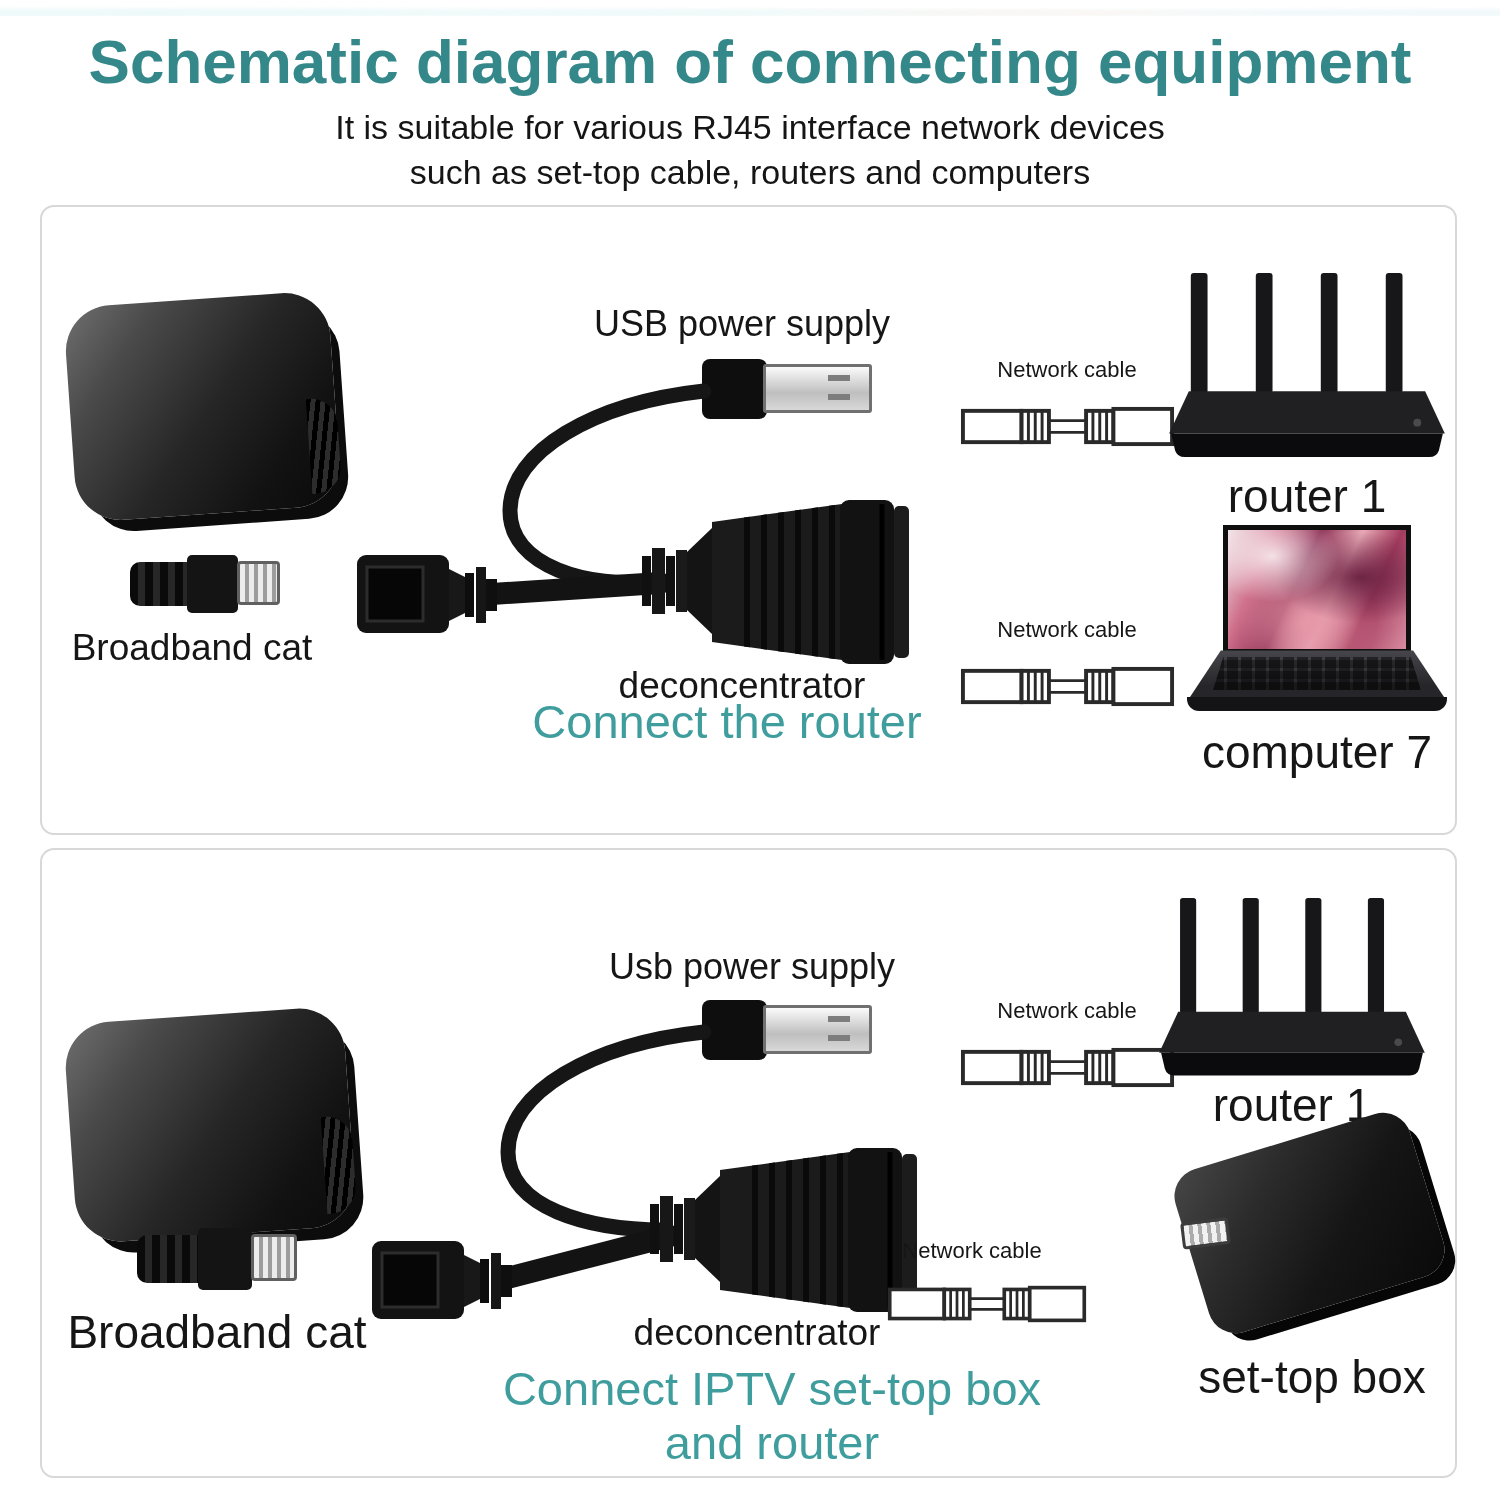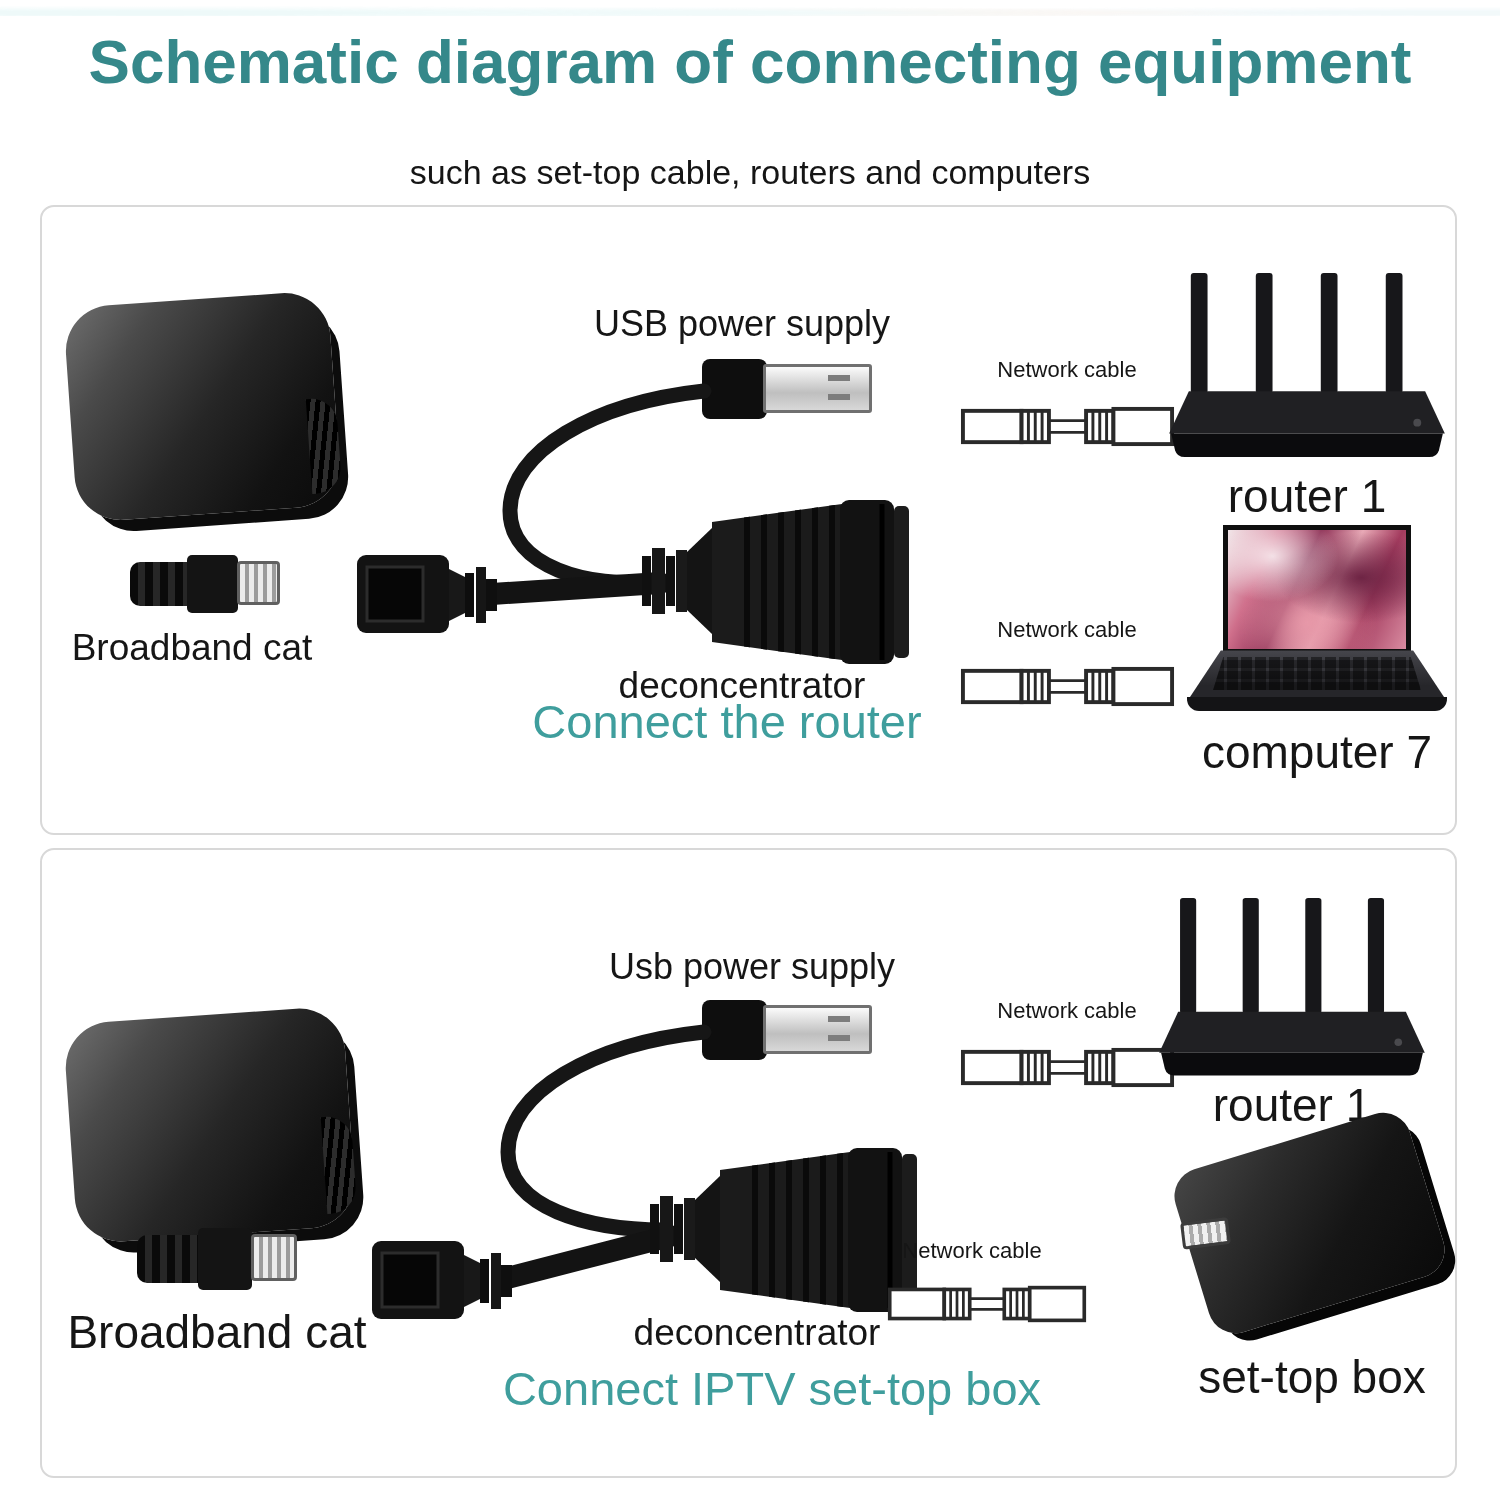--- a/index.html
+++ b/index.html
@@ -90,20 +90,21 @@
     box-sizing:border-box; border:3px solid #3c3c3c; border-radius:4px;
     background:repeating-linear-gradient(90deg,#f1f1f1 0 5px,#ababab 5px 9px); }
 </style>
 </head>
 <body>
 
 <div class="page">
   <div class="top-smudge"></div>
 
   <div class="title">Schematic diagram of connecting equipment</div>
+  <div class="subtitle" style="top:108px;">It is suitable for various RJ45 interface network devices</div>
   <div class="subtitle" style="top:153px;">such as set-top cable, routers and computers</div>
 
   <div class="panel panel1">
 
     <div class="modem" style="left:28px; top:92px; width:265px; height:215px;">
       <div class="shell"></div>
       <div class="vents"></div>
     </div>
 
     <div class="rj45plug" style="left:88px; top:348px; width:150px; height:58px;">
@@ -346,15 +347,16 @@
     </svg>
 
     <div class="stb" style="left:1145px; top:288px; width:245px; height:170px;">
       <div class="slab"></div>
       <div class="port"></div>
     </div>
     <div class="lbl lbl-md" style="left:1120px; top:500px; width:300px;">set-top box</div>
 
     <div class="caption" style="left:400px; top:512px; width:660px;">
       <div>Connect IPTV set-top box</div>
+      <div>and router</div>
     </div>
   </div>
 </div>
 
 </body></html>

